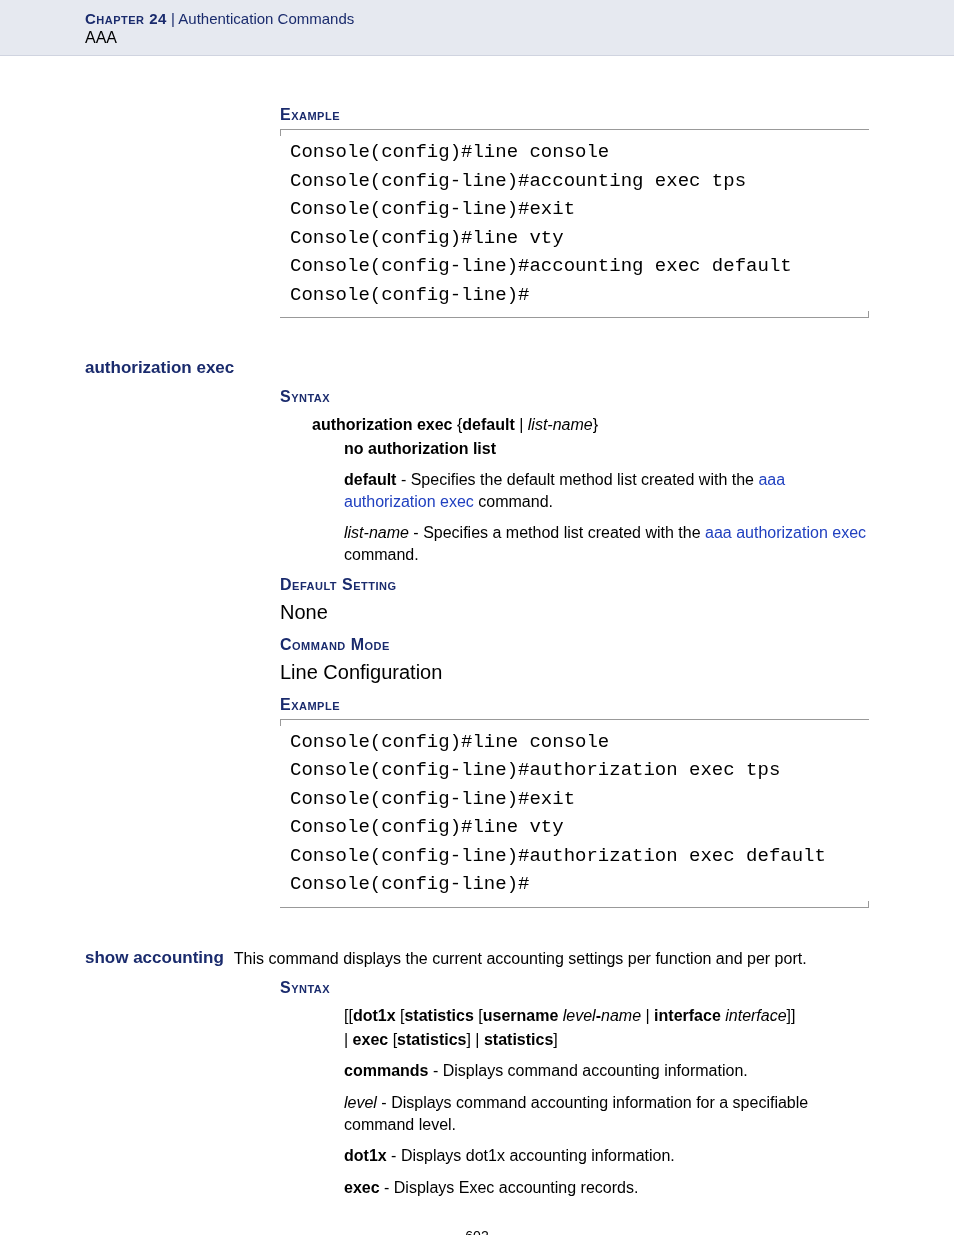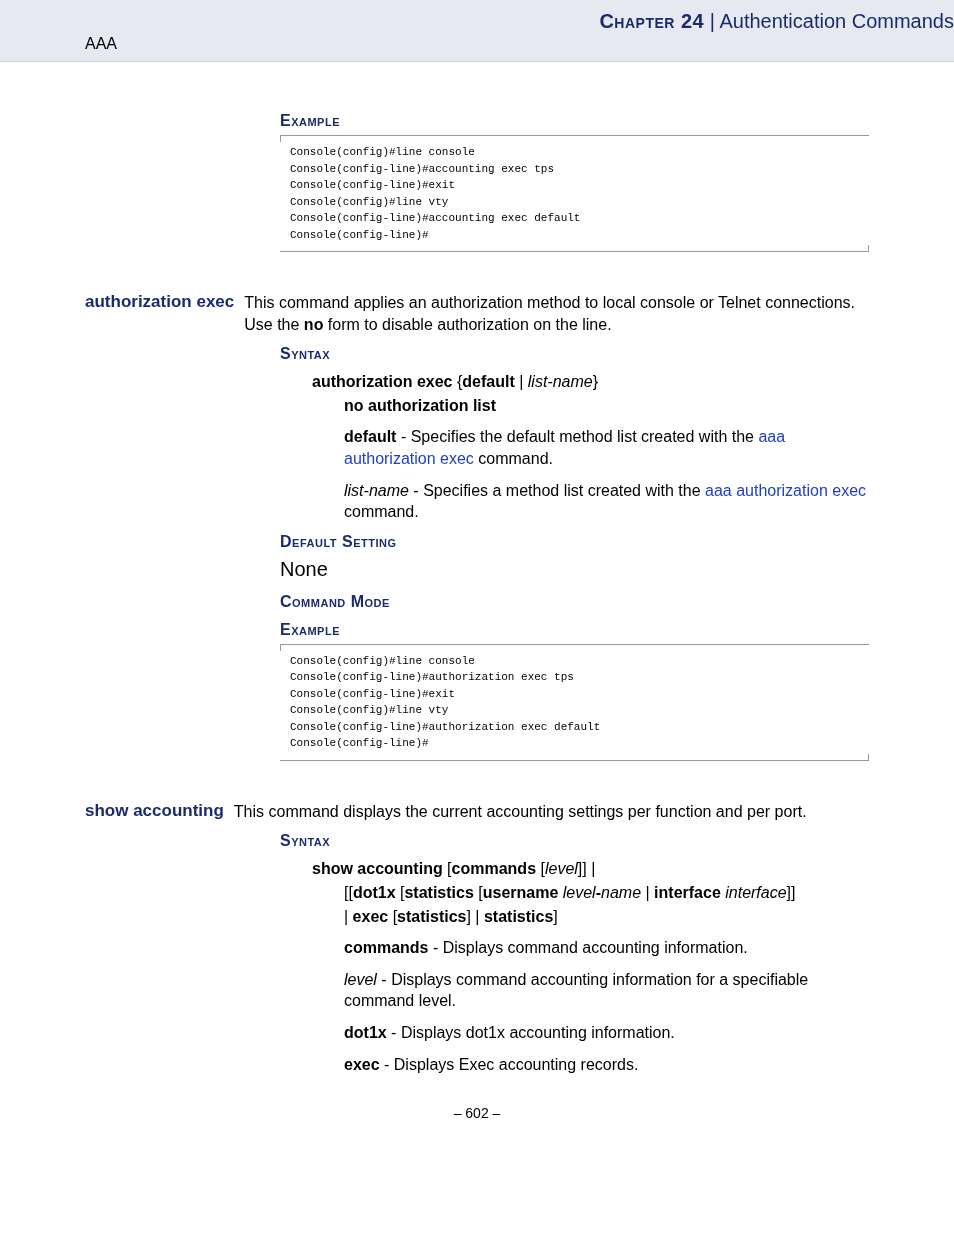--- a/index.html
+++ b/index.html
@@ -13,22 +13,21 @@
   .header-bar {
     background: #e6e9f0;
     padding: 10px 0 8px 0;
     border-bottom: 1px solid #d0d4e0;
   }
   .header-inner {
     margin-left: 85px;
   }
   .chapter-line {
     color: #1a2b6d;
-    font-size: 20px;
-    text-align: right;
+    font-size: 15px;
   }
   .chapter-label {
     font-variant: small-caps;
     font-weight: bold;
     letter-spacing: 0.5px;
   }
   .chapter-title {
     color: #1a2b6d;
   }
   .sub-line {
@@ -46,21 +45,21 @@
     font-size: 16px;
     letter-spacing: 0.5px;
     margin-top: 10px;
     margin-bottom: 5px;
   }
   .code-block {
     border-top: 1px solid #999;
     border-bottom: 1px solid #999;
     padding: 8px 10px;
     font-family: "Courier New", monospace;
-    font-size: 11px;
+    font-size: 19px;
     white-space: pre;
     line-height: 1.5;
     margin-bottom: 37px;
     position: relative;
   }
   .code-block::before {
     content: "";
     position: absolute;
     top: 0;
     left: 0;
@@ -146,23 +145,20 @@
     <div class="code-block">Console(config)#line console
 Console(config-line)#accounting exec tps
 Console(config-line)#exit
 Console(config)#line vty
 Console(config-line)#accounting exec default
 Console(config-line)#</div>
   </div>
 
   <div class="cmd-row">
     <div class="cmd-name">authorization exec</div>
-    <div class="cmd-desc">
-      <span>This command applies an authorization method to local console or Telnet connections. Use the </span><span class="bold">no</span><span> form to disable authorization on the line.</span>
-    </div>
   </div>
 
   <div class="right-column">
     <div class="section-heading">Syntax</div>
     <div class="syntax-body">
       <span class="bold">authorization exec</span><span> {</span><span class="bold">default</span><span> | </span><span class="italic">list-name</span><span>}</span>
       <div class="syntax-sub"><span class="bold">no authorization list</span></div>
     </div>
 
     <div class="param-block">
@@ -170,41 +166,39 @@
     </div>
 
     <div class="param-block">
       <span class="italic">list-name</span><span> - Specifies a method list created with the </span><span class="link">aaa authorization exec</span><span> command.</span>
     </div>
 
     <div class="section-heading">Default Setting</div>
     <div class="body-text">None</div>
 
     <div class="section-heading">Command Mode</div>
+    <div class="body-text">Line Configuration</div>
 
     <div class="section-heading">Example</div>
     <div class="code-block">Console(config)#line console
 Console(config-line)#authorization exec tps
 Console(config-line)#exit
 Console(config)#line vty
 Console(config-line)#authorization exec default
 Console(config-line)#</div>
   </div>
 
   <div class="cmd-row">
     <div class="cmd-name" style="font-size:17px;">show accounting</div>
     <div class="cmd-desc">This command displays the current accounting settings per function and per port.</div>
   </div>
 
   <div class="right-column">
     <div class="section-heading">Syntax</div>
     <div class="syntax-body">
-      <div>
-        <span class="bold">show accounting</span><span> [</span><span class="bold">commands</span><span> [</span><span class="italic">level</span><span>]] |</span>
-      </div>
       <div class="syntax-sub">
         <span>[[</span><span class="bold">dot1x</span><span> [</span><span class="bold">statistics</span><span> [</span><span class="bold">username</span><span> </span><span class="italic">level</span><span class="small-hyphen">-</span><span class="italic">name</span><span> | </span><span class="bold">interface</span><span> </span><span class="italic">interface</span><span>]]</span>
       </div>
       <div class="syntax-sub">
         <span>| </span><span class="bold">exec</span><span> [</span><span class="bold">statistics</span><span>] | </span><span class="bold">statistics</span><span>]</span>
       </div>
     </div>
 
     <div class="param-block">
       <span class="bold">commands</span><span> - Displays command accounting information.</span>

